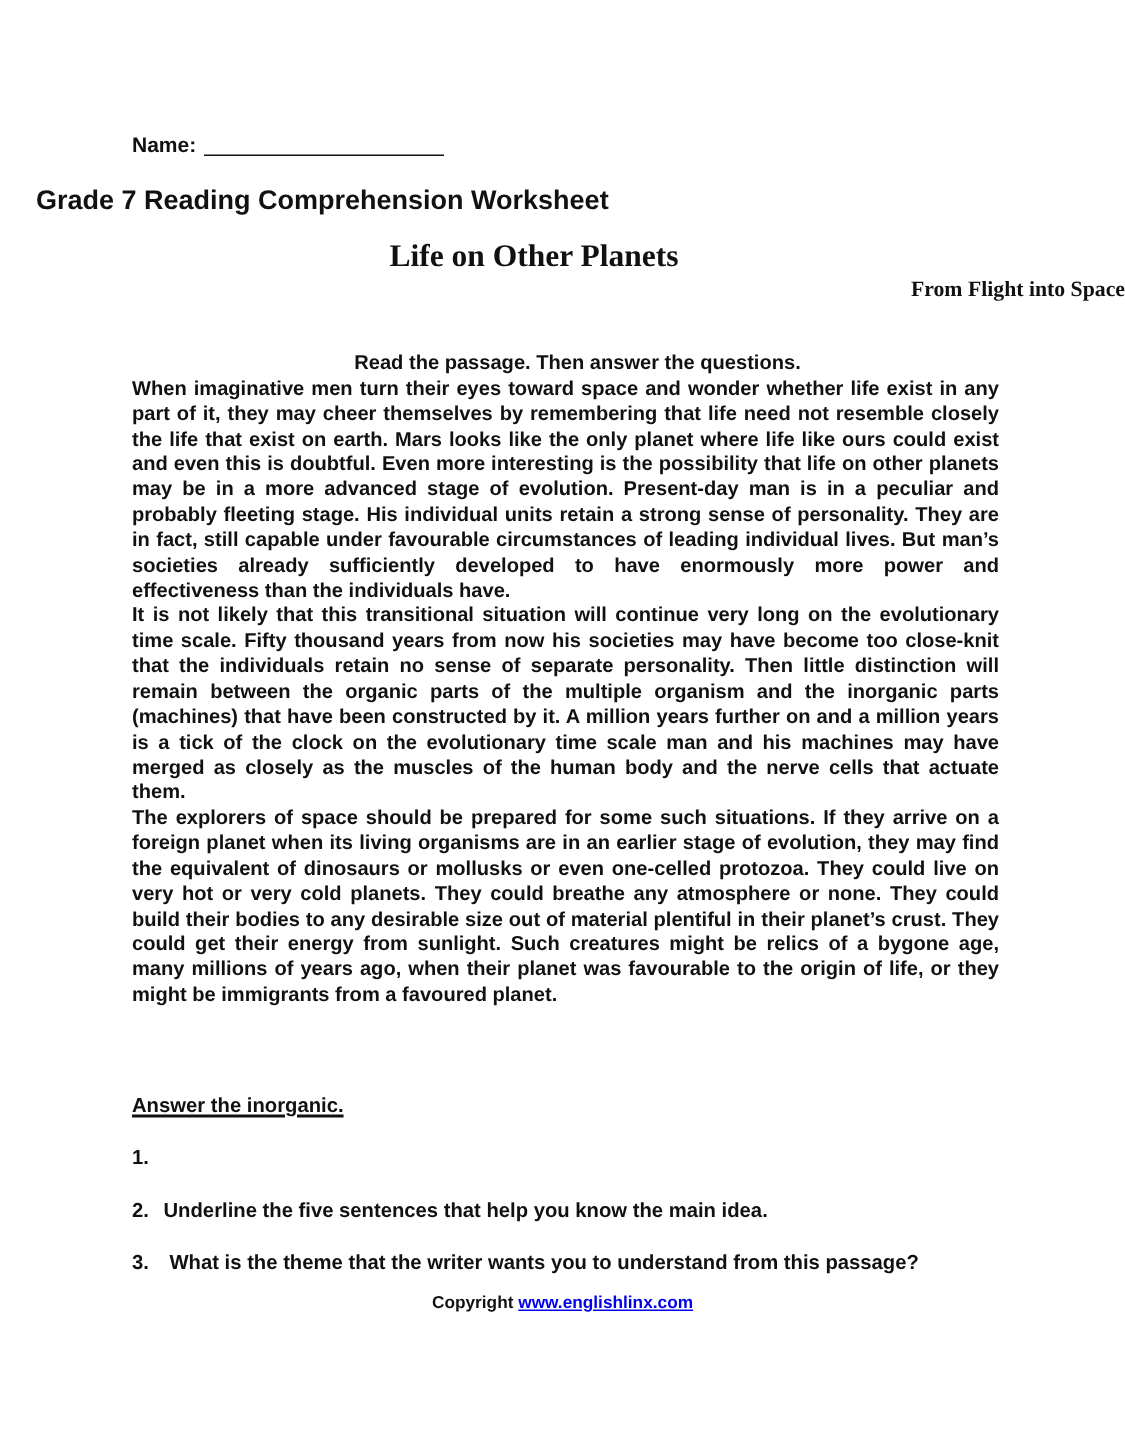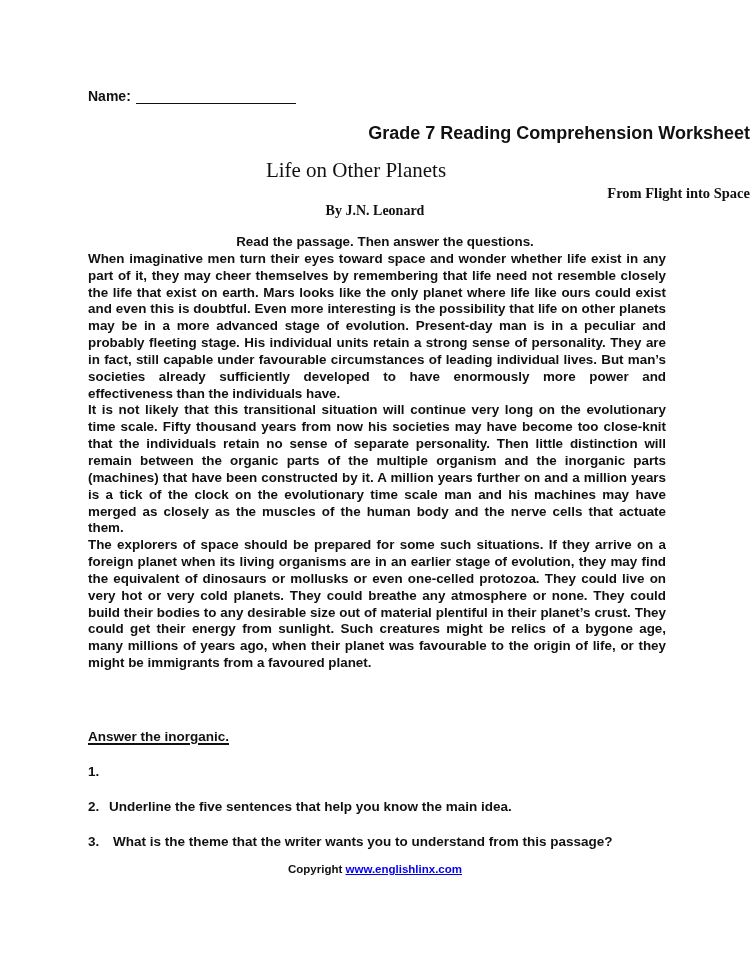--- a/index.html
+++ b/index.html
@@ -34,31 +34,32 @@
     border-bottom: 1.6px solid #111111;
     height: 15px;
   }
   .blank-line.name-line { width: 160px; }
   .blank-line.date-line { width: 157px; }
 
   
   .worksheet-title {
     position: absolute;
     top: 123px; left: 0; width: 750px;
-    text-align: right;
+    text-align: left;
     font-weight: bold;
     font-size: 18px;
     line-height: 20px;
+    padding-left: 24px;
   }
   .passage-title {
     position: absolute;
     top: 159px; left: 0; width: 712px;
     text-align: center;
     font-family: "Liberation Serif", serif;
-    font-weight: normal;
+    font-weight: bold;
     font-size: 21px;
     line-height: 23px;
   }
   .passage-source {
     position: absolute;
     top: 185px; left: 0; width: 750px;
     text-align: right;
     font-family: "Liberation Serif", serif;
     font-weight: bold;
     font-size: 14.5px;
@@ -130,21 +131,20 @@
   <div class="field-row">
     <div class="field-group name">
       <span class="field-label">Name:</span>
       <span class="blank-line name-line"></span>
     </div>
   </div>
 
   <div class="worksheet-title">Grade 7 Reading Comprehension Worksheet</div>
   <div class="passage-title">Life on Other Planets</div>
   <div class="passage-source">From Flight into Space</div>
-  <div class="passage-author">By J.N. Leonard</div>
 
   <div class="passage">
     <div class="passage-instruction">Read the passage. Then answer the questions.</div>
     <p>When imaginative men turn their eyes toward space and wonder whether life exist in any part of it, they may cheer themselves by remembering that life need not resemble closely the life that exist on earth. Mars looks like the only planet where life like ours could exist and even this is doubtful. Even more interesting is the possibility that life on other planets may be in a more advanced stage of evolution. Present-day man is in a peculiar and probably fleeting stage. His individual units retain a strong sense of personality. They are in fact, still capable under favourable circumstances of leading individual lives. But man’s societies already sufficiently developed to have enormously more power and effectiveness than the individuals have.</p>
     <p>It is not likely that this transitional situation will continue very long on the evolutionary time scale. Fifty thousand years from now his societies may have become too close-knit that the individuals retain no sense of separate personality. Then little distinction will remain between the organic parts of the multiple organism and the inorganic parts (machines) that have been constructed by it. A million years further on and a million years is a tick of the clock on the evolutionary time scale man and his machines may have merged as closely as the muscles of the human body and the nerve cells that actuate them.</p>
     <p>The explorers of space should be prepared for some such situations. If they arrive on a foreign planet when its living organisms are in an earlier stage of evolution, they may find the equivalent of dinosaurs or mollusks or even one-celled protozoa. They could live on very hot or very cold planets. They could breathe any atmosphere or none. They could build their bodies to any desirable size out of material plentiful in their planet’s crust. They could get their energy from sunlight. Such creatures might be relics of a bygone age, many millions of years ago, when their planet was favourable to the origin of life, or they might be immigrants from a favoured planet.</p>
   </div>
 
   <div class="questions">
     <span class="questions-heading">Answer the inorganic.</span>

